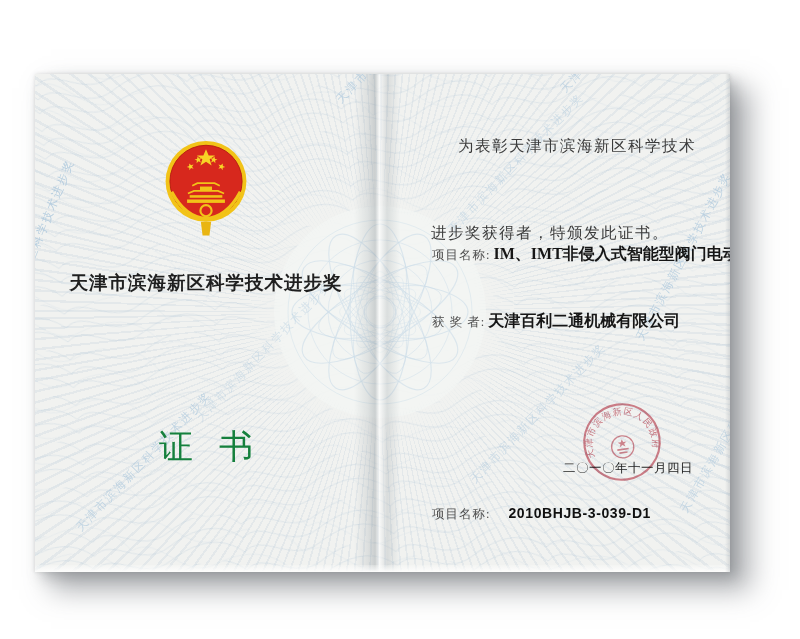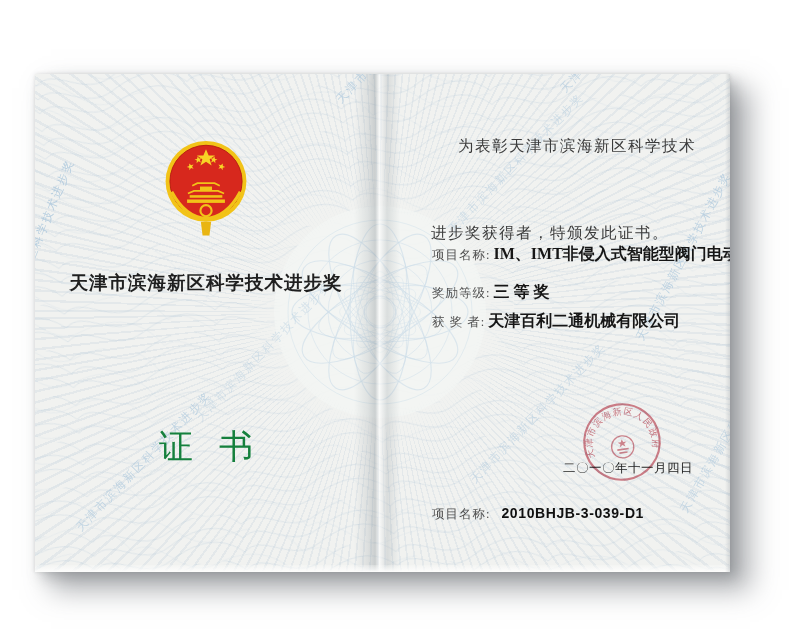--- a/index.html
+++ b/index.html
@@ -60,21 +60,21 @@
   .row1{top:170px;} .row2{top:208px;} .row3{top:237px;}
   .f-label{font-size:12.5px;color:#4f4f4f;letter-spacing:1px;}
   .f-value{font-size:16px;font-weight:bold;color:#161616;margin-left:3px;}
   .row2 .f-value{letter-spacing:4px;}
   .seal{position:absolute;left:546px;top:327px;width:82px;height:82px;z-index:3;
     mix-blend-mode:multiply;transform:rotate(-8deg);}
   .date{position:absolute;left:528px;top:386px;z-index:2;
     font-size:12.5px;font-weight:normal;color:#1d1d1d;letter-spacing:.5px;}
   .number-row{position:absolute;left:397px;top:430px;z-index:2;white-space:nowrap;}
   .n-value{font-family:"Liberation Sans", sans-serif;font-size:14px;font-weight:bold;
-    color:#101010;letter-spacing:.6px;margin-left:11px;}
+    color:#101010;letter-spacing:.6px;margin-left:18px;}
 </style>
 </head>
 <body>
 
 <div class="cert">
 
   <svg class="bg-svg" viewBox="0 0 695 498" aria-hidden="true">
     <defs>
       <pattern id="wv" width="150" height="46" patternUnits="userSpaceOnUse" patternTransform="rotate(-7)">
         <path d="M0,12 C 20,-6 45,30 75,12 S 130,-6 150,12" fill="none" stroke="#cdd9e2" stroke-width="1"></path>
@@ -158,23 +158,20 @@
   <div class="award-title">天津市滨海新区科学技术进步奖</div>
 
   <div class="cert-label">证书</div>
 
   <div class="cit cit1">为表彰天津市滨海新区科学技术</div>
   <div class="cit cit2">进步奖获得者，特颁发此证书。</div>
 
   <div class="field-row row1">
     <span class="f-label">项目名称:</span><span class="f-value">IM、IMT非侵入式智能型阀门电动装置</span>
   </div>
-  <div class="field-row row2">
-    <span class="f-label">奖励等级:</span><span class="f-value">三等奖</span>
-  </div>
   <div class="field-row row3">
     <span class="f-label">获 奖 者:</span><span class="f-value">天津百利二通机械有限公司</span>
   </div>
 
   <svg class="seal" viewBox="0 0 100 100">
     <circle cx="50" cy="50" r="46" fill="none" stroke="#cf6d7a" stroke-width="2.6" opacity=".85"></circle>
     <path id="sealArc" d="M 14,62 A 37,37 0 1 1 86,62" fill="none"></path>
     <text font-size="11" fill="#cf6d7a" opacity=".9" letter-spacing="1.5" font-family="Liberation Serif, serif">
       <textPath href="#sealArc" startOffset="50%" text-anchor="middle">天津市滨海新区人民政府</textPath>
     </text>

